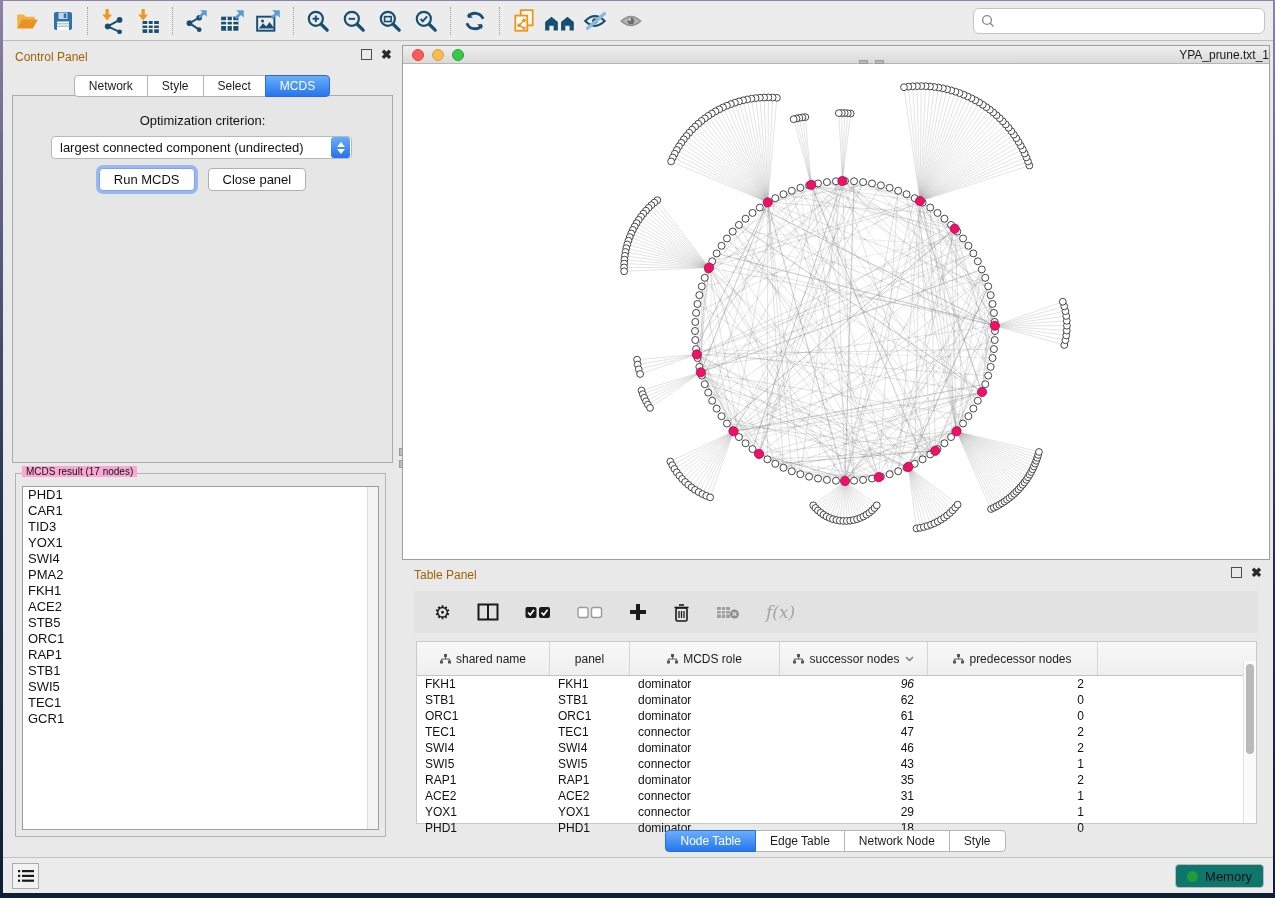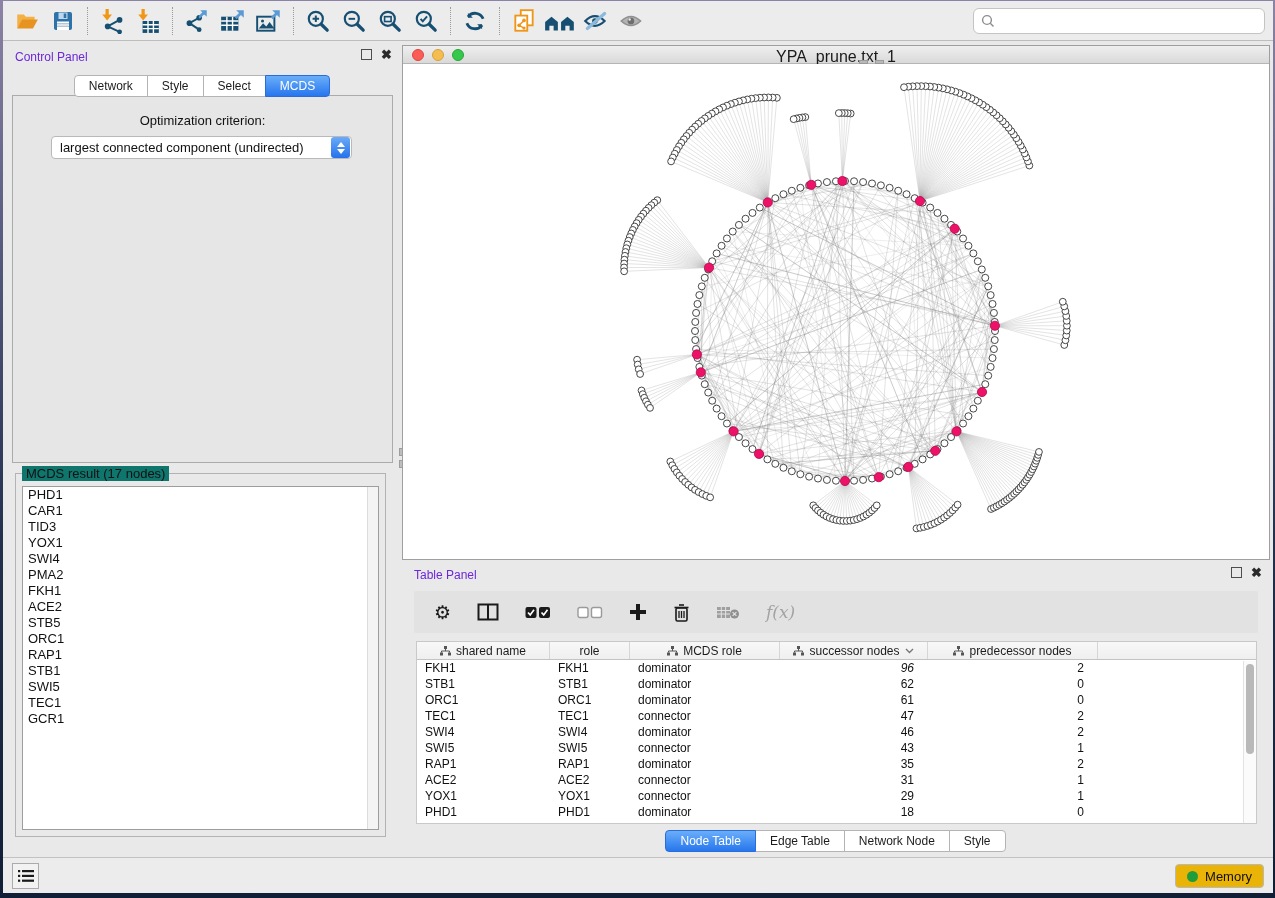--- a/index.html
+++ b/index.html
@@ -14,21 +14,21 @@
     border-bottom:1px solid #bdbdbd; display:flex; align-items:center; padding-left:6px; }
   .tbtn { width:36px; height:34px; display:flex; align-items:center; justify-content:center; cursor:default; }
   .tsep { width:1px; height:28px; border-left:1px dotted #9a9a9a; margin:0 6px; }
   .searchbox { position:absolute; right:8px; top:7px; width:292px; height:26px; background:#fff;
     border:1px solid #c4c4c4; border-radius:6px; display:flex; align-items:center; padding-left:6px; }
   .searchbox input { border:none; outline:none; flex:1; font-size:12px; background:transparent; height:20px; }
 
   
   .control-panel { position:absolute; left:2px; top:44px; width:395px; bottom:36px; background:#e9e9e9; }
   .panel-titlebar { position:absolute; left:0; right:0; top:0; height:22px; }
-  .panel-title { position:absolute; left:10px; top:5px; font-size:12px; color:#6d28d9; }
+  .panel-title { position:absolute; left:10px; top:5px; font-size:12px; color:#a16207; }
   .panel-btns { position:absolute; right:8px; top:4px; display:flex; gap:9px; align-items:center; }
   .float-btn { width:11px; height:11px; border:1.5px solid #4d4d4d; background:transparent; }
   .close-btn { font-size:13px; font-weight:bold; color:#2a2a2a; line-height:11px; }
 
   .seg-tabs { display:flex; justify-content:center; position:absolute; left:0; right:0; top:30px; z-index:3; }
   .seg-tab { font-size:12px; color:#1c1c1c; background:#fff; border:1px solid #b4b4b4; padding:3px 14px;
     margin-left:-1px; position:relative; }
   .seg-tab:first-child { border-radius:4px 0 0 4px; }
   .seg-tab:last-child { border-radius:0 4px 4px 0; }
   .seg-tab.active { background:linear-gradient(180deg,#6aaefa,#2676ee); color:#fff; border-color:#2b6cd8; z-index:4; }
@@ -41,62 +41,62 @@
   .dd-stepper { width:19px; height:21px; border-radius:3px; background:linear-gradient(180deg,#6cabf8,#2472ec);
     margin-right:1px; display:flex; flex-direction:column; align-items:center; justify-content:center; gap:2px; }
   .dd-stepper .up { width:0; height:0; border-left:4px solid transparent; border-right:4px solid transparent; border-bottom:5px solid #fff; }
   .dd-stepper .down { width:0; height:0; border-left:4px solid transparent; border-right:4px solid transparent; border-top:5px solid #fff; }
   .btn-row { position:absolute; left:0; right:0; top:72px; display:flex; justify-content:center; gap:13px; }
   .mac-btn { background:#fff; border:1px solid #b0b0b0; border-radius:4px; font-size:13px; color:#111;
     padding:3px 14px; }
   .mac-btn.focus { box-shadow:0 0 0 3px rgba(110,160,245,.65); border-color:#7aa6e8; }
 
   .mcds-fieldset { position:absolute; left:10px; right:14px; top:428px; bottom:20px; border:1px solid #b3b3b3; }
-  .mcds-legend { position:absolute; top:-8px; left:6px; background:#0f766e; padding:0 4px; font-size:13px; color:#111; }
+  .mcds-legend { position:absolute; top:-8px; left:6px; background:#f9a8d4; padding:0 4px; font-size:10px; color:#111; }
   .mcds-list { position:absolute; left:6px; right:6px; top:12px; bottom:6px; background:#fff; border:1px solid #9d9d9d; overflow:hidden; }
   .mcds-item { font-size:13px; color:#111; line-height:16px; padding-left:5px; }
   .mcds-scroll { position:absolute; right:0; top:0; bottom:0; width:11px; background:#f4f4f4; border-left:1px solid #dcdcdc; }
 
   
   .network-window { position:absolute; left:399px; top:44px; width:868px; height:515px; border:1px solid #9f9f9f; background:#fff; }
   .net-titlebar { position:absolute; left:0; right:0; top:0; height:18px;
     background:linear-gradient(180deg,#efefef,#d9d9d9); border-bottom:1px solid #b5b5b5; }
   .traffic { position:absolute; left:9px; top:3px; display:flex; gap:8px; }
   .light { width:12px; height:12px; border-radius:50%; }
   .light.red { background:#fc5b57; border:1px solid #d94743; }
   .light.yellow { background:#f5bd4f; border:1px solid #d6a13d; }
   .light.green { background:#35c84a; border:1px solid #27a83a; }
-  .net-title { position:absolute; left:0; right:0; top:2px; text-align:center; font-size:16px; color:#1a1a1a; }
+  .net-title { position:absolute; left:0; right:0; top:2px; text-align:right; font-size:12px; color:#1a1a1a; }
   .net-canvas { position:absolute; left:0; right:0; top:18px; bottom:0; background:#fff; }
   .split-hmark { position:absolute; top:-4px; width:9px; height:4px; background:#b8b8b8; border:1px solid #9a9a9a; }
 
   
   .table-panel { position:absolute; left:399px; top:562px; width:868px; bottom:36px; background:#e9e9e9; }
   .tp-toolbar { position:absolute; left:12px; right:12px; top:28px; height:42px; background:#e2e2e2;
     border-radius:2px; display:flex; align-items:center; gap:26px; padding-left:20px; }
   .tp-icon { display:flex; align-items:center; justify-content:center; }
   .fx-label { font-size:17px; font-style:italic; font-family:"DejaVu Serif", serif; color:#a3a3a3; }
   .gear-glyph { font-size:19px; color:#1a1a1a; line-height:19px; }
 
   .tp-table { position:absolute; left:14px; right:13px; top:78px; bottom:33px; background:#fff; border:1px solid #c9c9c9; }
-  .tp-header { display:flex; height:18px; background:linear-gradient(180deg,#f8f8f8,#efefef); border-bottom:1px solid #c3c3c3; }
+  .tp-header { display:flex; height:34px; background:linear-gradient(180deg,#f8f8f8,#efefef); border-bottom:1px solid #c3c3c3; }
   .th { display:flex; align-items:center; justify-content:center; gap:5px; font-size:12px; color:#1c1c1c;
     border-right:1px solid #d6d6d6; overflow:hidden; }
   .tp-rows .tr { display:flex; height:16px; align-items:center; }
   .td { font-size:12px; color:#111; white-space:nowrap; overflow:hidden; }
   .td.num { text-align:right; }
   .tp-scroll { position:absolute; right:0; top:19px; bottom:0; width:13px; background:#fbfbfb; border-left:1px solid #e3e3e3; }
   .tp-thumb { position:absolute; left:2px; right:2px; top:3px; height:90px; background:#b9b9b9; border-radius:5px; }
   .tp-tabs { position:absolute; left:0; right:0; bottom:5px; display:flex; justify-content:center; }
 
   
   .status-bar { position:absolute; left:0; right:0; bottom:0; height:36px; background:#ececec; border-top:1px solid #c2c2c2; }
   .list-btn { position:absolute; left:9px; top:5px; width:27px; height:26px; background:#f2f2f2;
     border:1px solid #ababab; display:flex; align-items:center; justify-content:center; }
-  .memory-btn { position:absolute; right:9px; top:6px; height:24px; background:#eab308; border:1px solid #b9b9b9;
+  .memory-btn { position:absolute; right:9px; top:6px; height:24px; background:#0f766e; border:1px solid #b9b9b9;
     border-radius:4px; display:flex; align-items:center; gap:7px; padding:0 11px; font-size:13px; color:#111; }
   .memory-dot { width:11px; height:11px; border-radius:50%; background:#1f9d3a; }
 
   
   .vsplit { position:absolute; left:396px; top:447px; width:4px; height:22px; display:flex; flex-direction:column; gap:4px; }
   .vsplit div { width:4px; height:8px; background:#bdbdbd; border:1px solid #9d9d9d; }
 </style>
 </head>
 <body>
 
@@ -255,20 +255,24 @@
         <span class="seg-tab active">MCDS</span>
       </div>
     <div class="cp-box">
       <div class="opt-label">Optimization criterion:</div>
       <div class="dropdown">
         <span class="dd-text">largest connected component (undirected)</span>
         <span class="dd-stepper">
             <span class="up"></span>
             <span class="down"></span>
           </span>
+      </div>
+      <div class="btn-row">
+        <button class="mac-btn focus">Run MCDS</button>
+        <button class="mac-btn">Close panel</button>
       </div>
     </div>
     <div class="mcds-fieldset">
       <span class="mcds-legend">MCDS result (17 nodes)</span>
       <div class="mcds-list" id="mcds-list">
         <div class="mcds-scroll"></div>
       <div class="mcds-item">PHD1</div>
           <div class="mcds-item">CAR1</div>
           <div class="mcds-item">TID3</div>
           <div class="mcds-item">YOX1</div>
@@ -1184,21 +1188,21 @@
           <div class="th" style="width: 133px;">
             <svg width="11" height="10" viewBox="0 0 11 10">
               <rect x="4" y="0" width="3" height="3" fill="#555"></rect>
               <rect x="0" y="6.5" width="3" height="3" fill="#555"></rect>
               <rect x="8" y="6.5" width="3" height="3" fill="#555"></rect>
               <path d="M5.5 3v2M1.5 6.5V5h8v1.5" stroke="#555" fill="none"></path>
             </svg>
             <span>shared name</span>
           </div>
           <div class="th" style="width: 80px;">
-            <span>role</span>
+            <span>panel</span>
           </div>
           <div class="th" style="width: 150px; text-align: right;">
             <svg width="11" height="10" viewBox="0 0 11 10">
               <rect x="4" y="0" width="3" height="3" fill="#555"></rect>
               <rect x="0" y="6.5" width="3" height="3" fill="#555"></rect>
               <rect x="8" y="6.5" width="3" height="3" fill="#555"></rect>
               <path d="M5.5 3v2M1.5 6.5V5h8v1.5" stroke="#555" fill="none"></path>
             </svg>
             <span>MCDS role</span>
           </div>

